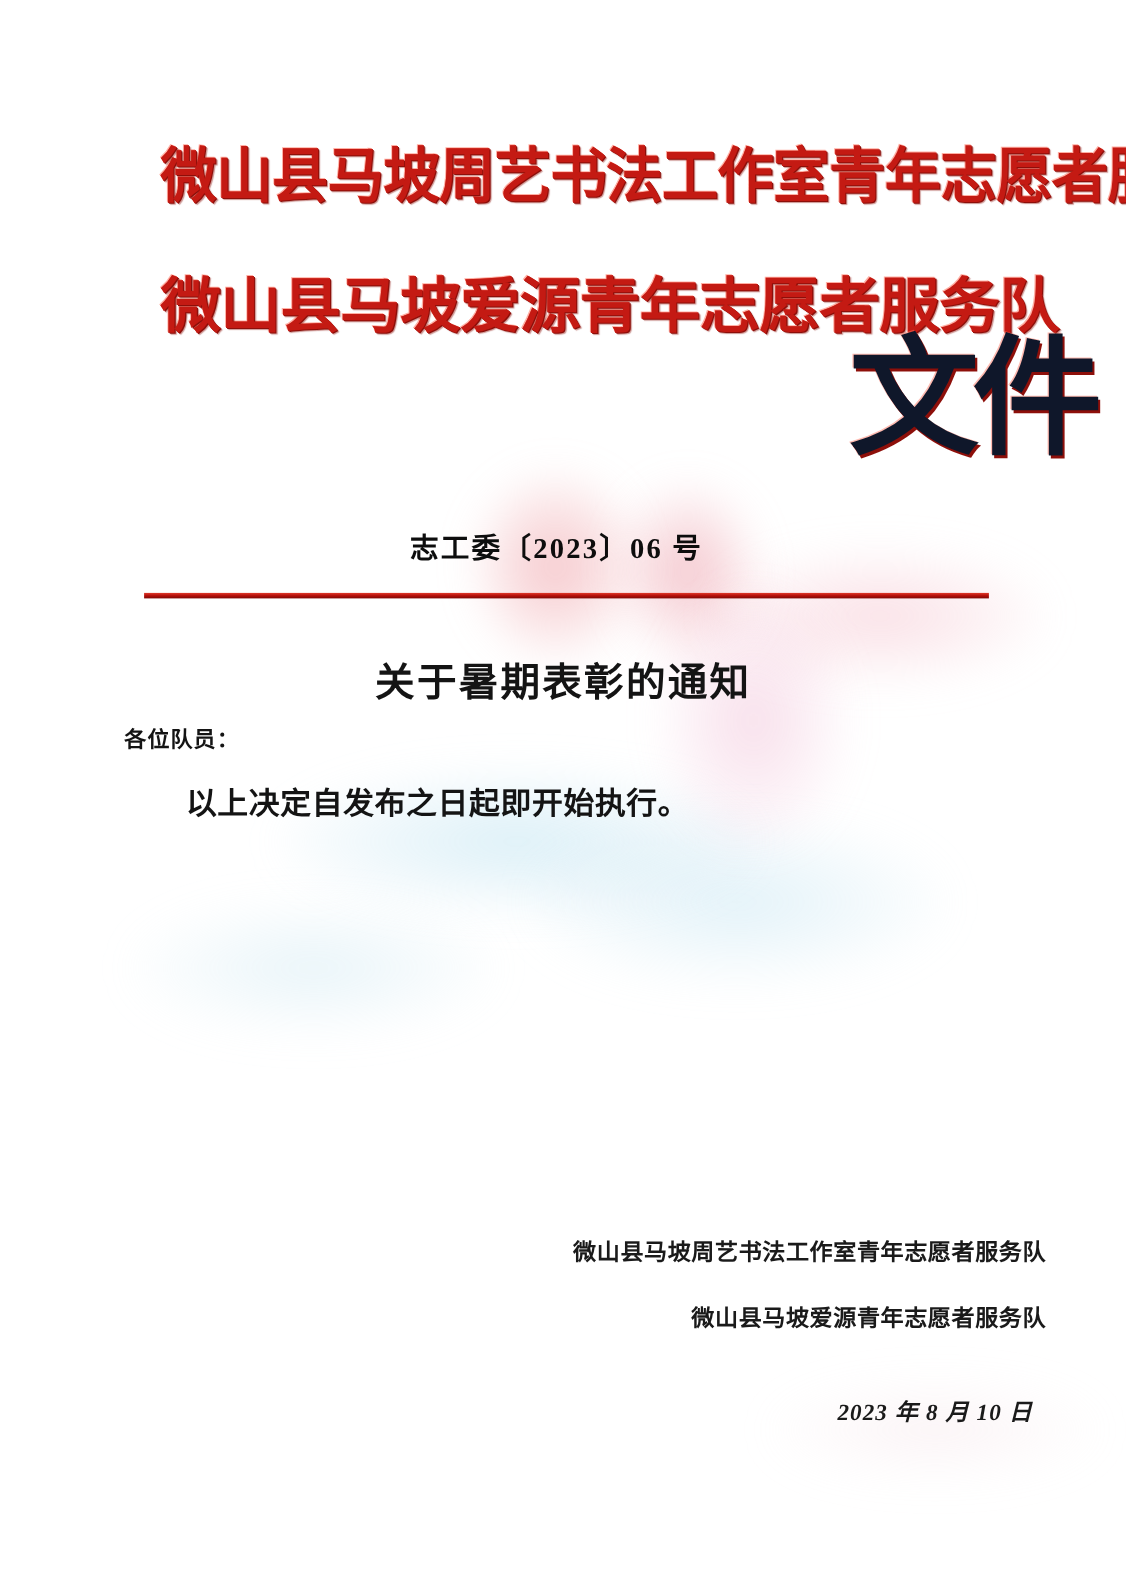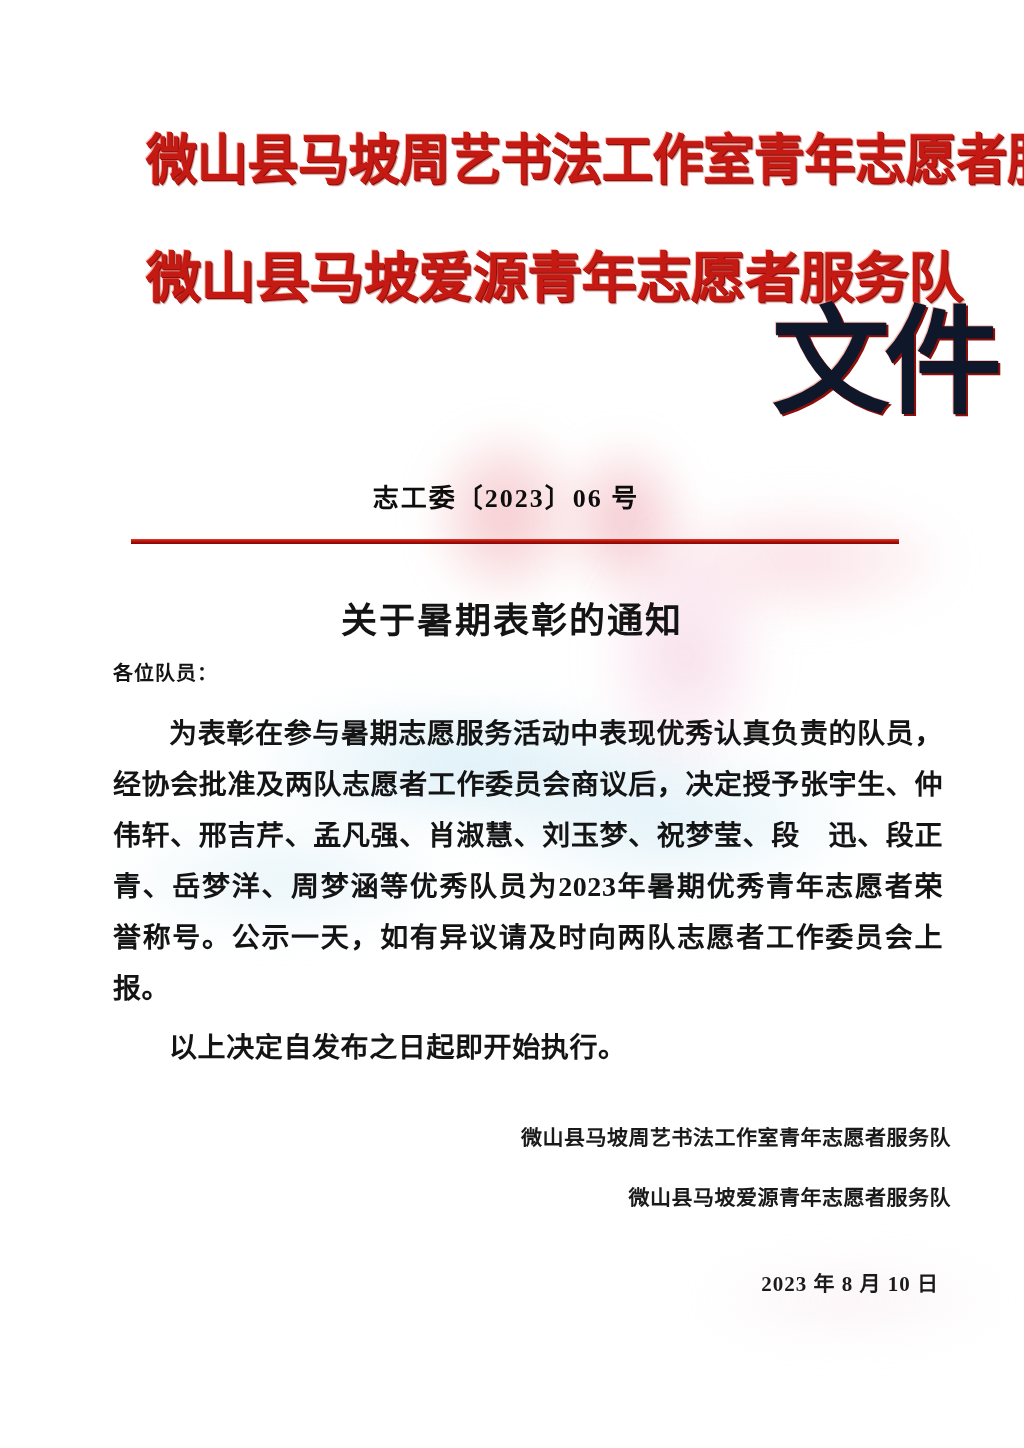--- a/index.html
+++ b/index.html
@@ -208,20 +208,21 @@
   }
   .sign-line-2 {
     margin-top: 26px;
   }
   .sign-date {
     font-size: 21px;
     line-height: 34px;
     letter-spacing: 1px;
     margin-top: 52px;
     padding-right: 34px;
+    font-style: italic;
   }
 </style>
 </head>
 <body>
 
 <div id="page">
 
   <div class="wm wm-pink-a"></div>
   <div class="wm wm-pink-b"></div>
   <div class="wm wm-pink-c"></div>
@@ -240,21 +241,20 @@
   </div>
 
   <div class="doc-number">志工委〔2023〕06 号</div>
 
   <div class="red-rule"></div>
 
   <div class="doc-title">关于暑期表彰的通知</div>
 
   <div class="body-block">
     <div class="salutation">各位队员：</div>
-    <div class="para">为表彰在参与暑期志愿服务活动中表现优秀认真负责的队员，经协会批准及两队志愿者工作委员会商议后，决定授予张宇生、仲伟轩、邢吉芹、孟凡强、肖淑慧、刘玉梦、祝梦莹、段　迅、段正青、岳梦洋、周梦涵等优秀队员为2023年暑期优秀青年志愿者荣誉称号。公示一天，如有异议请及时向两队志愿者工作委员会上报。</div>
     <div class="para para-last">以上决定自发布之日起即开始执行。</div>
   </div>
 
   <div class="sign-block">
     <div class="sign-line">微山县马坡周艺书法工作室青年志愿者服务队</div>
     <div class="sign-line sign-line-2">微山县马坡爱源青年志愿者服务队</div>
     <div class="sign-date">2023 年 8 月 10 日</div>
   </div>
 
 </div>

